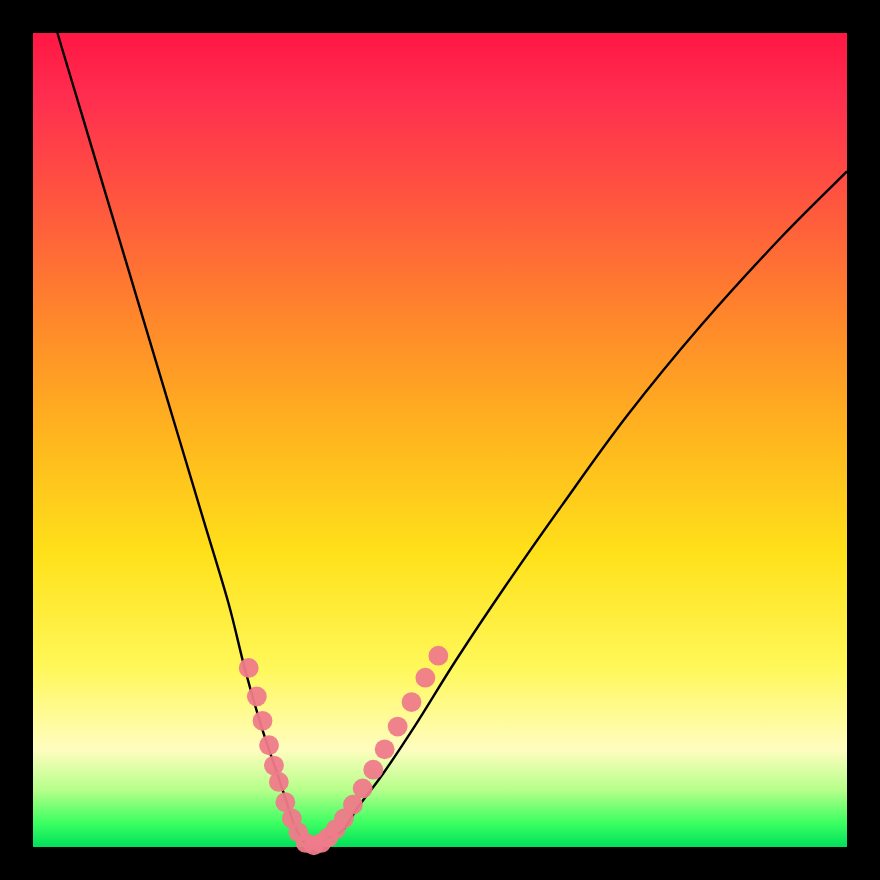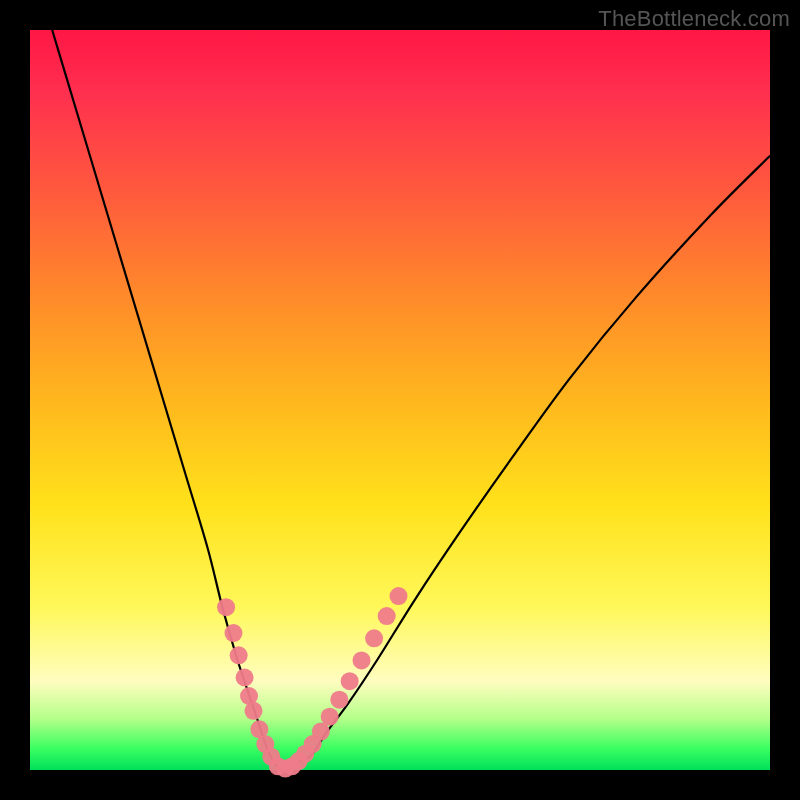--- a/index.html
+++ b/index.html
@@ -89,14 +89,13 @@
           <circle cx="299.70000000000005" cy="686.72" r="9" fill="#ef7b8a" fill-opacity="0.95"></circle>
           <circle cx="309.32" cy="669.7" r="9" fill="#ef7b8a" fill-opacity="0.95"></circle>
           <circle cx="319.68000000000006" cy="651.2" r="9" fill="#ef7b8a" fill-opacity="0.95"></circle>
           <circle cx="331.52" cy="630.48" r="9" fill="#ef7b8a" fill-opacity="0.95"></circle>
           <circle cx="344.1" cy="608.28" r="9" fill="#ef7b8a" fill-opacity="0.95"></circle>
           <circle cx="356.68" cy="586.0799999999999" r="9" fill="#ef7b8a" fill-opacity="0.95"></circle>
           <circle cx="368.52" cy="566.1" r="9" fill="#ef7b8a" fill-opacity="0.95"></circle>
         </g>
     </svg>
   </div>
-  <div class="watermark">TheBottleneck.com</div>
 </div>
 
 </body></html>

